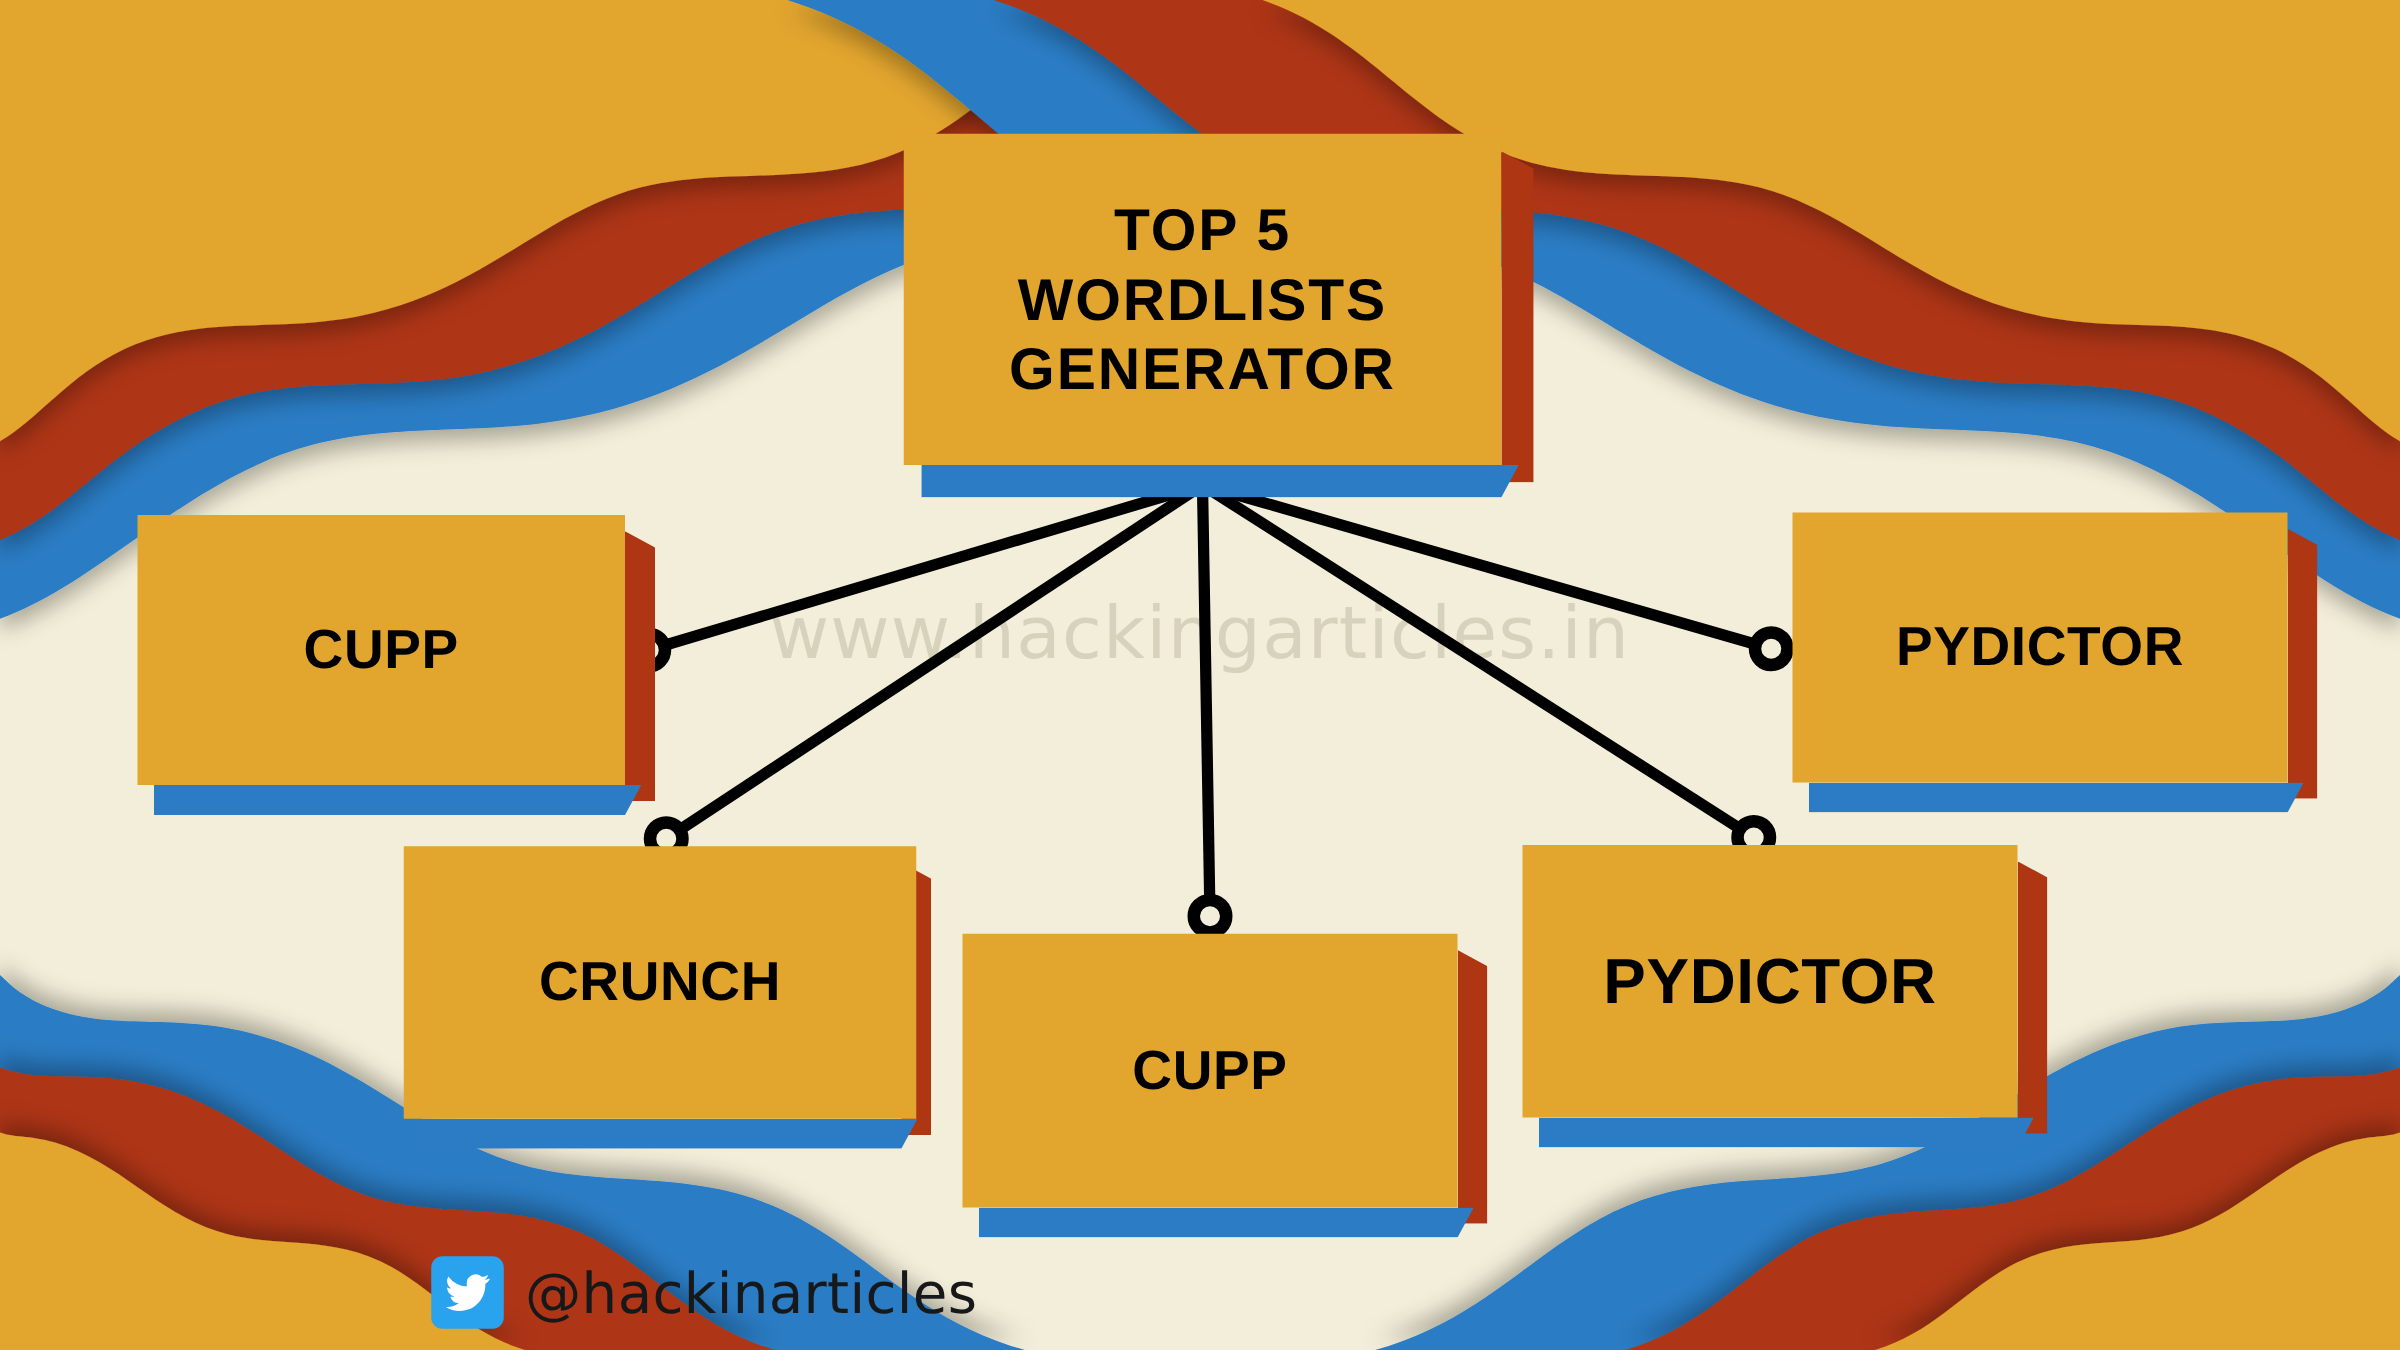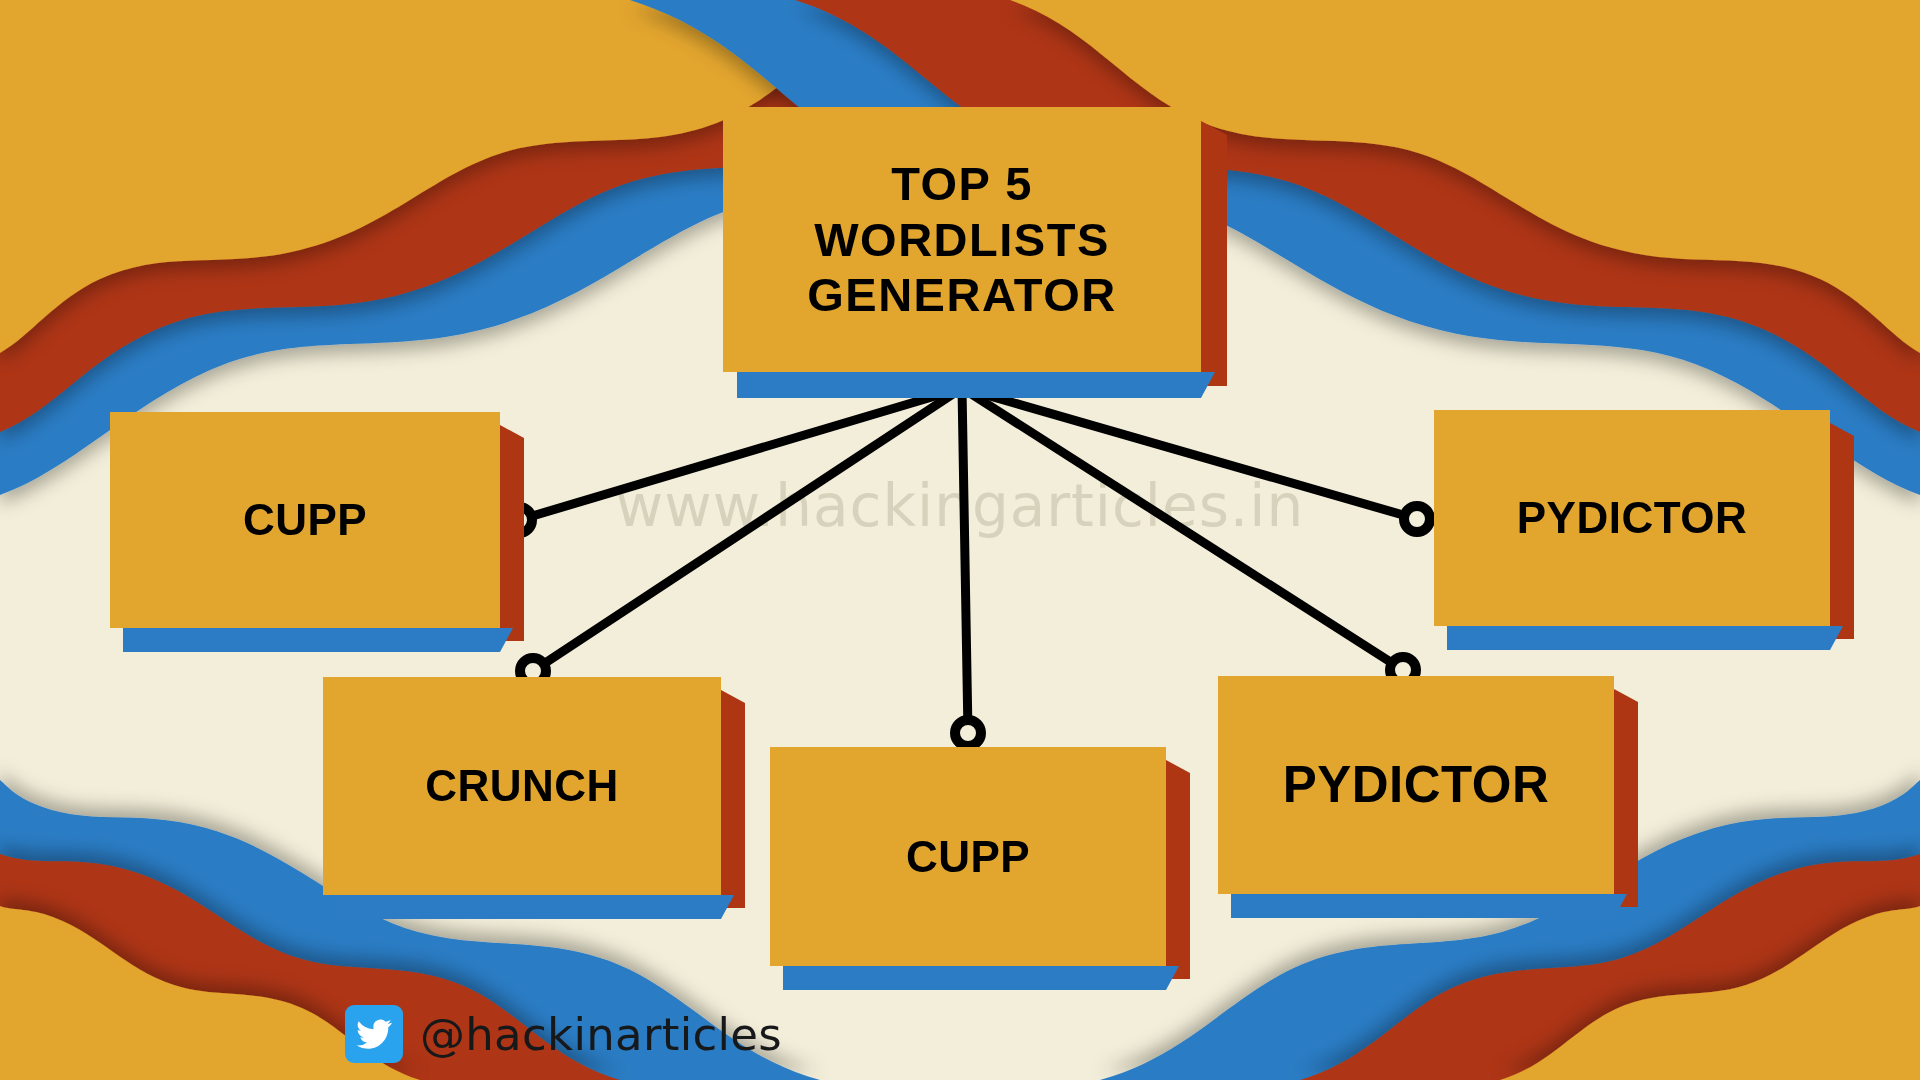--- a/index.html
+++ b/index.html
@@ -46,21 +46,21 @@
     line-height:1.18;
     white-space:pre-line;
   }
   
   #box-title{left:723px;top:107px;width:478px;height:265px;}
   #box-title .label{font-size:47px;letter-spacing:1.5px;}
   #box-cewl{left:110px;top:412px;width:390px;height:216px;}
   #box-cewl .label{font-size:44px;}
   #box-rsmangler{left:1434px;top:410px;width:396px;height:216px;}
   #box-rsmangler .label{font-size:44px;}
-  #box-crunch{left:323px;top:677px;width:398px;height:218px;}
+  #box-crunch{left:323px;top:677px;width:398px;height:218px;padding-left:12px;}
   #box-crunch .label{font-size:44px;}
   #box-cupp{left:770px;top:747px;width:396px;height:219px;}
   #box-cupp .label{font-size:44px;}
   #box-pydictor{left:1218px;top:676px;width:396px;height:218px;}
   #box-pydictor .label{font-size:51px;}
 
   
   #footer{
     position:absolute;left:345px;top:1005px;
     display:flex;align-items:center;gap:17px;

